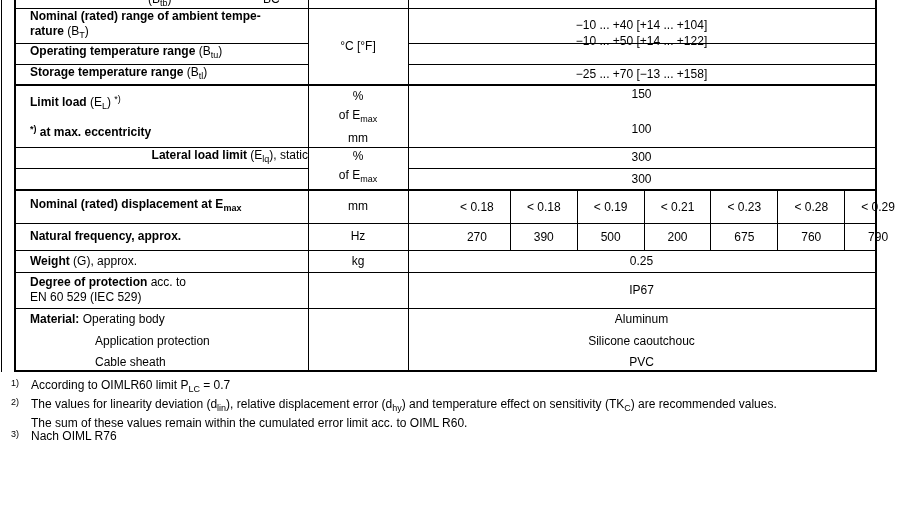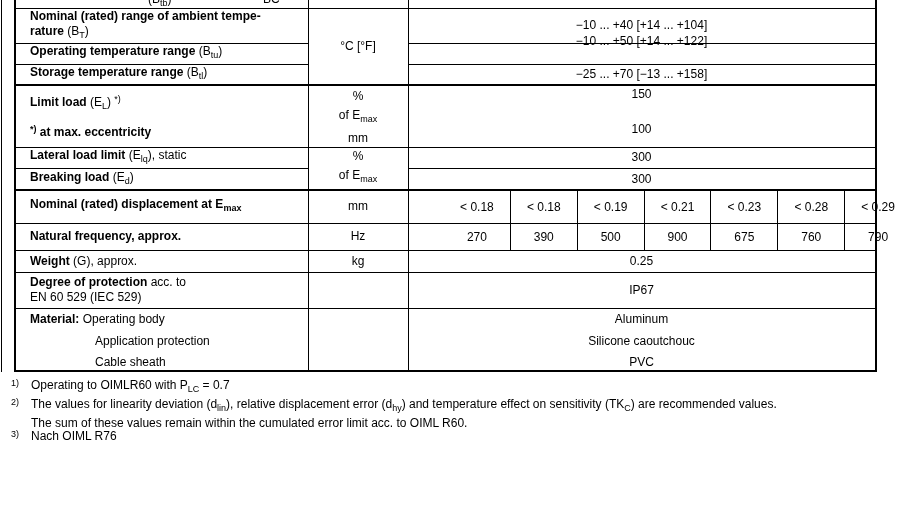--- a/index.html
+++ b/index.html
@@ -91,32 +91,29 @@
     <div class="cB sb" style="top:85px;height:62px;padding-top:4px;padding-bottom:1px;">
       <div>%</div>
       <div><span>of E</span><span class="m-sub">max</span></div>
       <div>mm</div>
     </div>
     <div class="cC sb" style="top:76px;height:62px;padding-top:11px;padding-bottom:1px;">
       <div>150</div>
       <div>100</div>
     </div>
 
-    <div class="cA" style="top:147px;height:21px;">
+    <div class="cA" style="top:147px;height:21px;align-items:flex-end;">
       <div><span class="m-b">Lateral load limit </span><span>(E</span><span class="m-sub">lq</span><span>), static</span></div>
     </div>
     <div class="cB sb" style="top:147px;height:43px;padding-top:2px;padding-bottom:3px;">
       <div>%</div>
       <div><span>of E</span><span class="m-sub">max</span></div>
     </div>
     <div class="cC" style="top:147px;height:21px;">300</div>
 
-    <div class="cA" style="top:168px;height:22px;">
-      <div><span class="m-b">Breaking load </span><span>(E</span><span class="m-sub">d</span><span>)</span></div>
-    </div>
     <div class="cC" style="top:168px;height:22px;">300</div>
 
     <div class="cA" style="top:190px;height:33px;">
       <div><span class="m-b">Nominal (rated) displacement at E</span><span class="m-b m-sub">max</span></div>
     </div>
     <div class="cB" style="top:190px;height:33px;">mm</div>
     <div class="c7" style="top:190px;height:33px;">
       <span>&lt; 0.18</span>
       <span>&lt; 0.18</span>
       <span>&lt; 0.19</span>
@@ -127,21 +124,21 @@
     </div>
 
     <div class="cA" style="top:223px;height:27px;">
       <div><span class="m-b">Natural frequency, approx.</span></div>
     </div>
     <div class="cB" style="top:223px;height:27px;">Hz</div>
     <div class="c7" style="top:223px;height:27px;">
       <span>270</span>
       <span>390</span>
       <span>500</span>
-      <span>900</span>
+      <span>200</span>
       <span>675</span>
       <span>760</span>
       <span>790</span>
     </div>
 
     <div class="cA" style="top:250px;height:22px;">
       <div><span class="m-b">Weight </span><span>(G), approx.</span></div>
     </div>
     <div class="cB" style="top:250px;height:22px;">kg</div>
     <div class="cC" style="top:250px;height:22px;">0.25</div>
@@ -160,21 +157,21 @@
     <div class="cC sb" style="top:308px;height:63px;padding-top:4px;padding-bottom:1px;">
       <div>Aluminum</div>
       <div>Silicone caoutchouc</div>
       <div>PVC</div>
     </div>
 
   </div>
 
   <div class="fn" style="top:378px;width:860px;">
     <span class="fn-m">1)</span>
-    <div class="fn-t"><span>Operating to OIMLR60 with P</span><span class="m-sub">LC</span><span> = 0.7</span></div>
+    <div class="fn-t"><span>According to OIMLR60 limit P</span><span class="m-sub">LC</span><span> = 0.7</span></div>
   </div>
 
   <div class="fn" style="top:397px;width:880px;">
     <span class="fn-m">2)</span>
     <div class="fn-t">
       <div><span>The values for linearity deviation (d</span><span class="m-sub">lin</span><span>), relative displacement error (d</span><span class="m-sub">hy</span><span>) and temperature effect on sensitivity (TK</span><span class="m-sub">C</span><span>) are recommended values.</span></div>
       <div><span>The sum of these values remain within the cumulated error limit acc. to OIML R60.</span></div>
     </div>
   </div>
 

